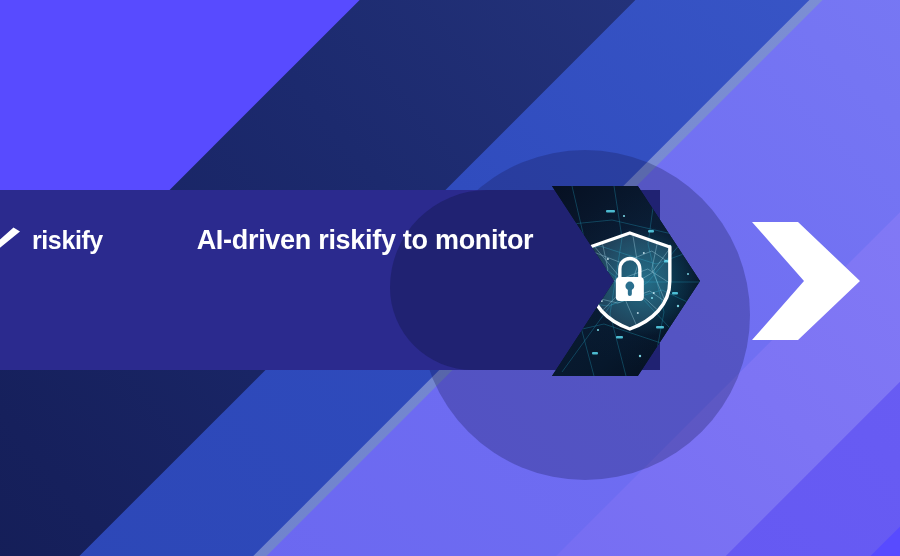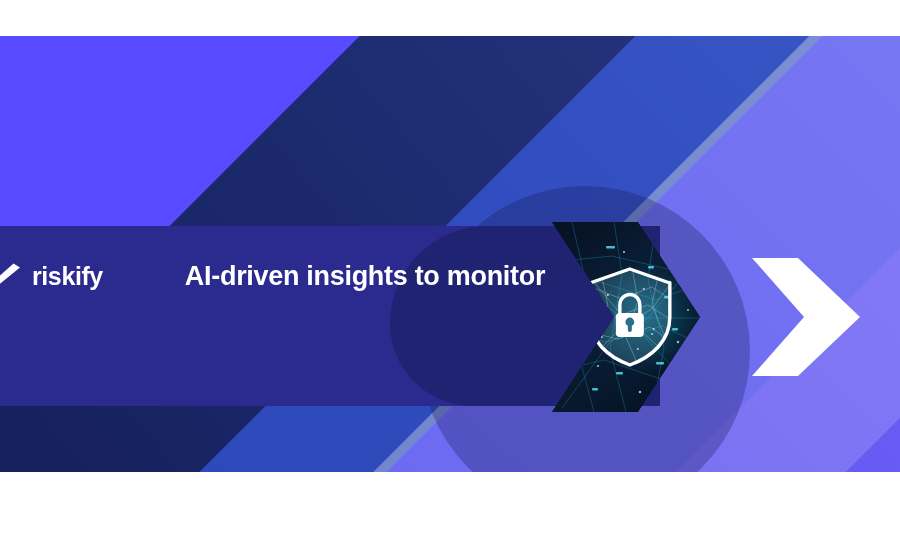--- a/index.html
+++ b/index.html
@@ -7,24 +7,23 @@
     padding: 0;
     background: #ffffff;
   }
   body {
     font-family: "Liberation Sans", sans-serif;
   }
 
   .banner {
     position: relative;
     width: 900px;
-    height: 436px;
+    height: 556px;
     overflow: hidden;
     background: #584bff;
-    margin-top: 36px;
   }
 
   
   .bg-layer {
     position: absolute;
     inset: 0;
     overflow: hidden;
   }
 
   .band {
@@ -219,21 +218,21 @@
   </div>
 
   <div class="logo">
     <svg class="logo-mark" viewBox="0 0 40 28">
       <path d="M1 17.5 L10.5 24.5 L34 5.5 L27.5 1.5 L10.5 16.5 L5.5 12.5 Z" fill="#ffffff"></path>
     </svg>
     <span class="logo-text">riskify</span>
   </div>
 
   <div class="headline">
-    <span class="headline-line">AI-driven insights to monitor</span>
+    <span class="headline-line">AI-driven riskify to monitor</span>
   </div>
 
   <div class="photo-chevron">
     <div class="photo-bg"></div>
 
     <svg class="photo-net" viewBox="0 0 148 190" preserveAspectRatio="none">
       <g stroke="#2fc6e8" stroke-width="0.5" opacity="0.55" fill="none">
         <path d="M0 40 L60 34 L120 48 L148 30"></path>
         <path d="M0 70 L48 60 L104 78 L148 62"></path>
         <path d="M0 110 L55 120 L110 104 L148 122"></path>

